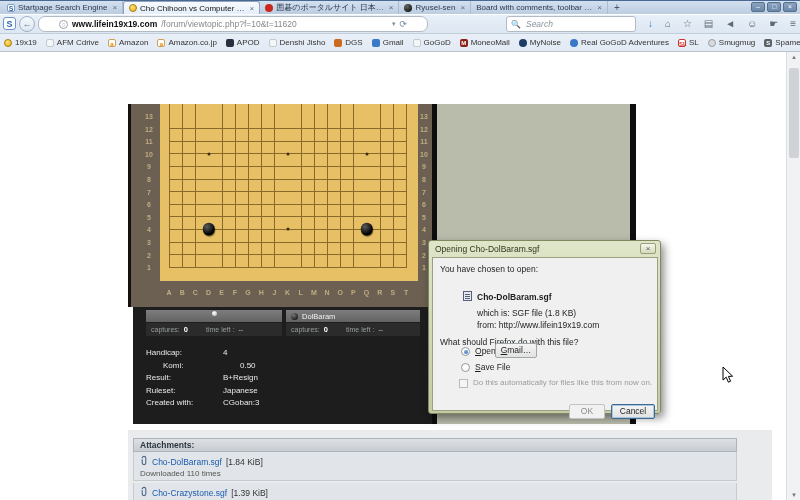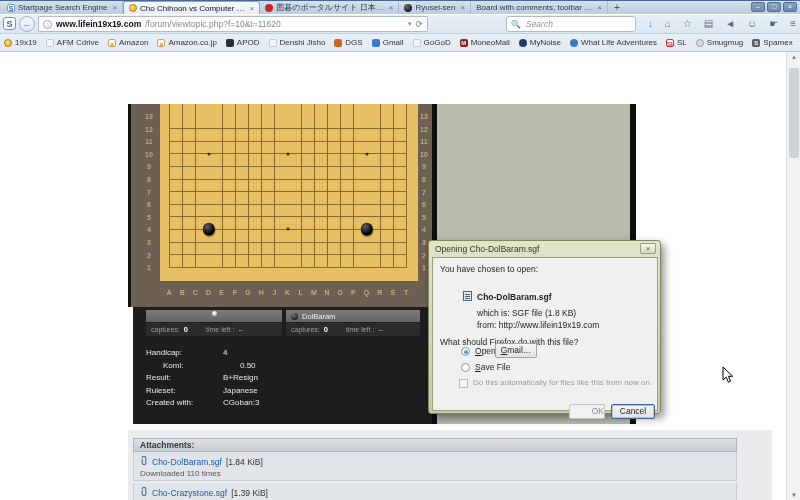--- a/index.html
+++ b/index.html
@@ -27,22 +27,22 @@
   #winbtns{position:absolute;right:3px;top:2px;display:flex;gap:2px;}
   .winbtn{width:14px;height:10px;background:linear-gradient(#8ba3c0,#6c88a9);border:1px solid #54708f;
     border-radius:2px;color:#fff;font-size:7px;line-height:8px;text-align:center;}
 
   #navbar{left:0;top:15px;width:800px;height:19px;background:linear-gradient(#e8eff8,#dde7f2);
     border-bottom:1px solid #c3cedb;}
   #page-logo{left:3px;top:17px;width:13px;height:13px;background:#fff;border:1px solid #6f93c4;border-radius:3px;
     color:#2a67b0;font-weight:bold;font-size:9px;text-align:center;line-height:12px;}
   #back-btn{left:19px;top:16px;width:16px;height:16px;border-radius:50%;background:linear-gradient(#f4f8fc,#dfe8f1);
     border:1px solid #9fb0c4;color:#68798d;font-size:9px;line-height:14px;text-align:center;}
-  #urlbar{left:38px;top:16px;width:390px;height:16px;background:#fff;border:1px solid #b2bac6;border-radius:1px;
-    display:flex;align-items:center;padding:0 4px;gap:4px;font-size:8.5px;color:#777;}
+  #urlbar{left:38px;top:16px;width:390px;height:16px;background:#fff;border:1px solid #b2bac6;border-radius:7px;
+    display:flex;align-items:center;padding:0 20px;gap:4px;font-size:8.5px;color:#777;}
   #urlbar .globe{width:9px;height:9px;border-radius:50%;border:1px solid #9aa6b4;color:#9aa6b4;font-size:7px;
     line-height:8px;text-align:center;flex:0 0 9px;}
   #url-domain{color:#111;font-weight:bold;}
   #url-path{color:#888;flex:1;overflow:hidden;white-space:nowrap;}
   #urlbar .dropdown{color:#7c8courier;color:#7c8ca0;font-size:7px;}
   #urlbar .reload{color:#7c8ca0;font-size:9px;}
   #searchbox{left:506px;top:16px;width:130px;height:16px;background:#fff;border:1px solid #b2bac6;border-radius:3px;
     display:flex;align-items:center;padding:0 4px;gap:3px;}
   #searchbox .mag{color:#8a97a6;font-size:8px;}
   #search-input{border:none;outline:none;width:100%;font-size:8.5px;font-style:italic;color:#444;background:transparent;
@@ -128,21 +128,21 @@
   #dlg-fileicon{position:absolute;left:30px;top:33px;width:9px;height:10px;background:#e8e8f2;border:1px solid #55617a;}
   #dlg-fileicon:before{content:"";position:absolute;left:1px;top:2px;width:5px;height:1px;background:#55617a;box-shadow:0 2px 0 #55617a,0 4px 0 #55617a;}
   .radio{position:absolute;width:9px;height:9px;border-radius:50%;background:#fdfdfd;border:1px solid #8f9699;}
   .radio.sel:before{content:"";position:absolute;left:1.5px;top:1.5px;width:4px;height:4px;border-radius:50%;
     background:radial-gradient(circle at 35% 30%,#7ab2e8,#2a66a8);}
   .checkbox{position:absolute;width:9px;height:9px;background:#f5f5f5;border:1px solid #b8bcbe;}
   .accel::first-letter{text-decoration:underline;}
   .dbtn{position:absolute;height:15px;font-size:8.5px;text-align:center;border-radius:2px;
     background:linear-gradient(#f4f4f4,#e2e2e2);border:1px solid #9fa6aa;color:#1e1e1e;line-height:13px;}
   #btn-browse{left:62px;top:85px;width:42px;}
-  #btn-ok{left:136px;top:146px;width:36px;color:#8b8b8b;border-color:#bfc4c6;background:#f1f1f1;text-align:right;}
+  #btn-ok{left:136px;top:146px;width:36px;color:#8b8b8b;border-color:#bfc4c6;background:#f1f1f1;}
   #btn-cancel{left:178px;top:146px;width:44px;border:1px solid #3f6b92;box-shadow:0 0 0 1px #a8c6dd inset;}
 
   
   #cursor{left:722px;top:366px;z-index:99;}
 </style>
 </head>
 <body>
 
 <div id="screen">
 
@@ -244,21 +244,21 @@
       <div class="bm">
         <span class="bmico bi-darkred">M</span>
         <span>MoneoMail</span>
       </div>
       <div class="bm">
         <span class="bmico bi-navy-circle"></span>
         <span>MyNoise</span>
       </div>
       <div class="bm">
         <span class="bmico bi-blue-circle"></span>
-        <span>What Life Adventures</span>
+        <span>Real GoGoD Adventures</span>
       </div>
       <div class="bm">
         <span class="bmico bi-sl">SL</span>
         <span>SL</span>
       </div>
       <div class="bm">
         <span class="bmico bi-smiley-gray"></span>
         <span>Smugmug</span>
       </div>
       <div class="bm">

